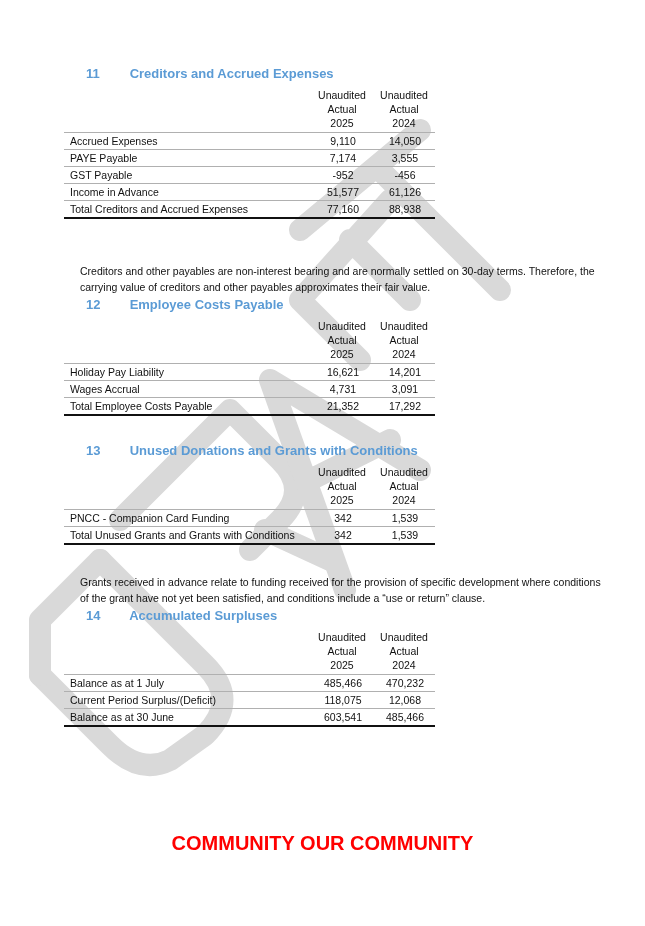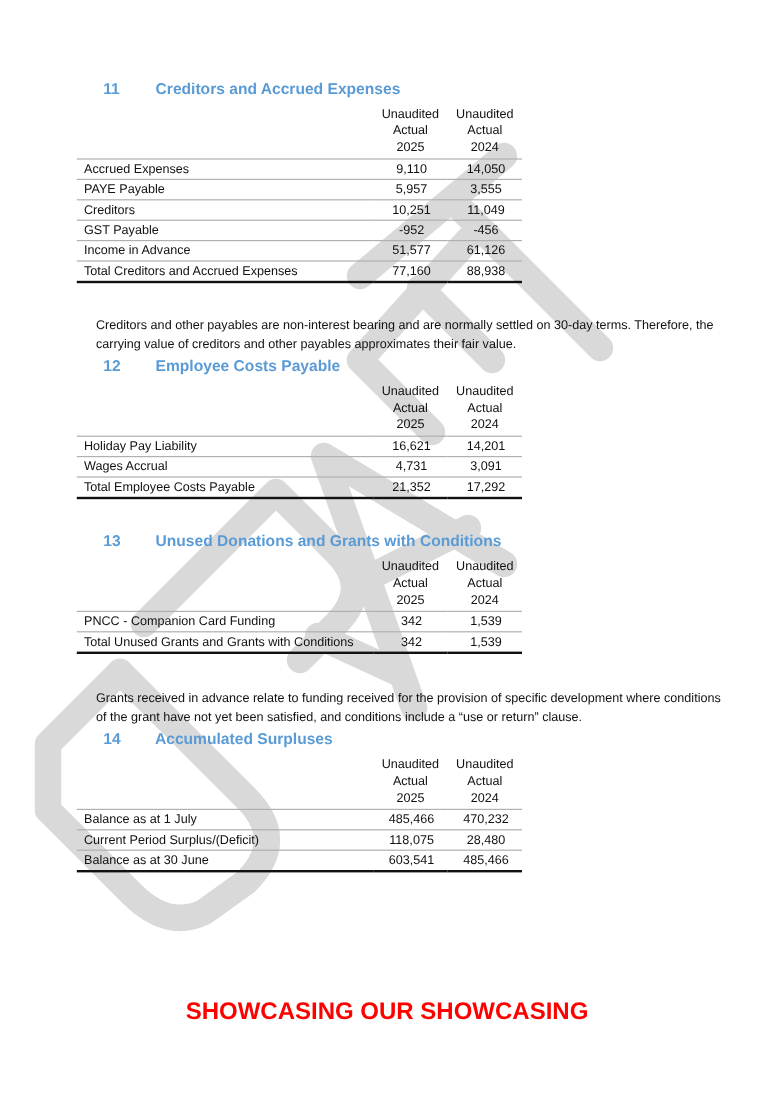--- a/index.html
+++ b/index.html
@@ -79,27 +79,22 @@
       </tr>
     </thead>
     <tbody>
       <tr>
           <td>Accrued Expenses</td>
           <td class="num">9,110</td>
           <td class="num">14,050</td>
         </tr>
       <tr>
           <td>PAYE Payable</td>
-          <td class="num">5,957</td>
+          <td class="num">7,174</td>
           <td class="num">3,555</td>
-        </tr>
-      <tr>
-          <td>Creditors</td>
-          <td class="num">10,251</td>
-          <td class="num">11,049</td>
         </tr>
       <tr>
           <td>GST Payable</td>
           <td class="num">-952</td>
           <td class="num">-456</td>
         </tr>
       <tr>
           <td>Income in Advance</td>
           <td class="num">51,577</td>
           <td class="num">61,126</td>
@@ -209,24 +204,24 @@
     </thead>
     <tbody>
       <tr>
           <td>Balance as at 1 July</td>
           <td class="num">485,466</td>
           <td class="num">470,232</td>
         </tr>
       <tr>
           <td>Current Period Surplus/(Deficit)</td>
           <td class="num">118,075</td>
-          <td class="num">28,480</td>
+          <td class="num">12,068</td>
         </tr>
       <tr class="total">
           <td>Balance as at 30 June</td>
           <td class="num">603,541</td>
           <td class="num">485,466</td>
         </tr>
     </tbody>
   </table>
 
-  <div class="footer-title">SHOWCASING OUR SHOWCASING</div>
+  <div class="footer-title">COMMUNITY OUR COMMUNITY</div>
 </div>
 
 </body></html>

